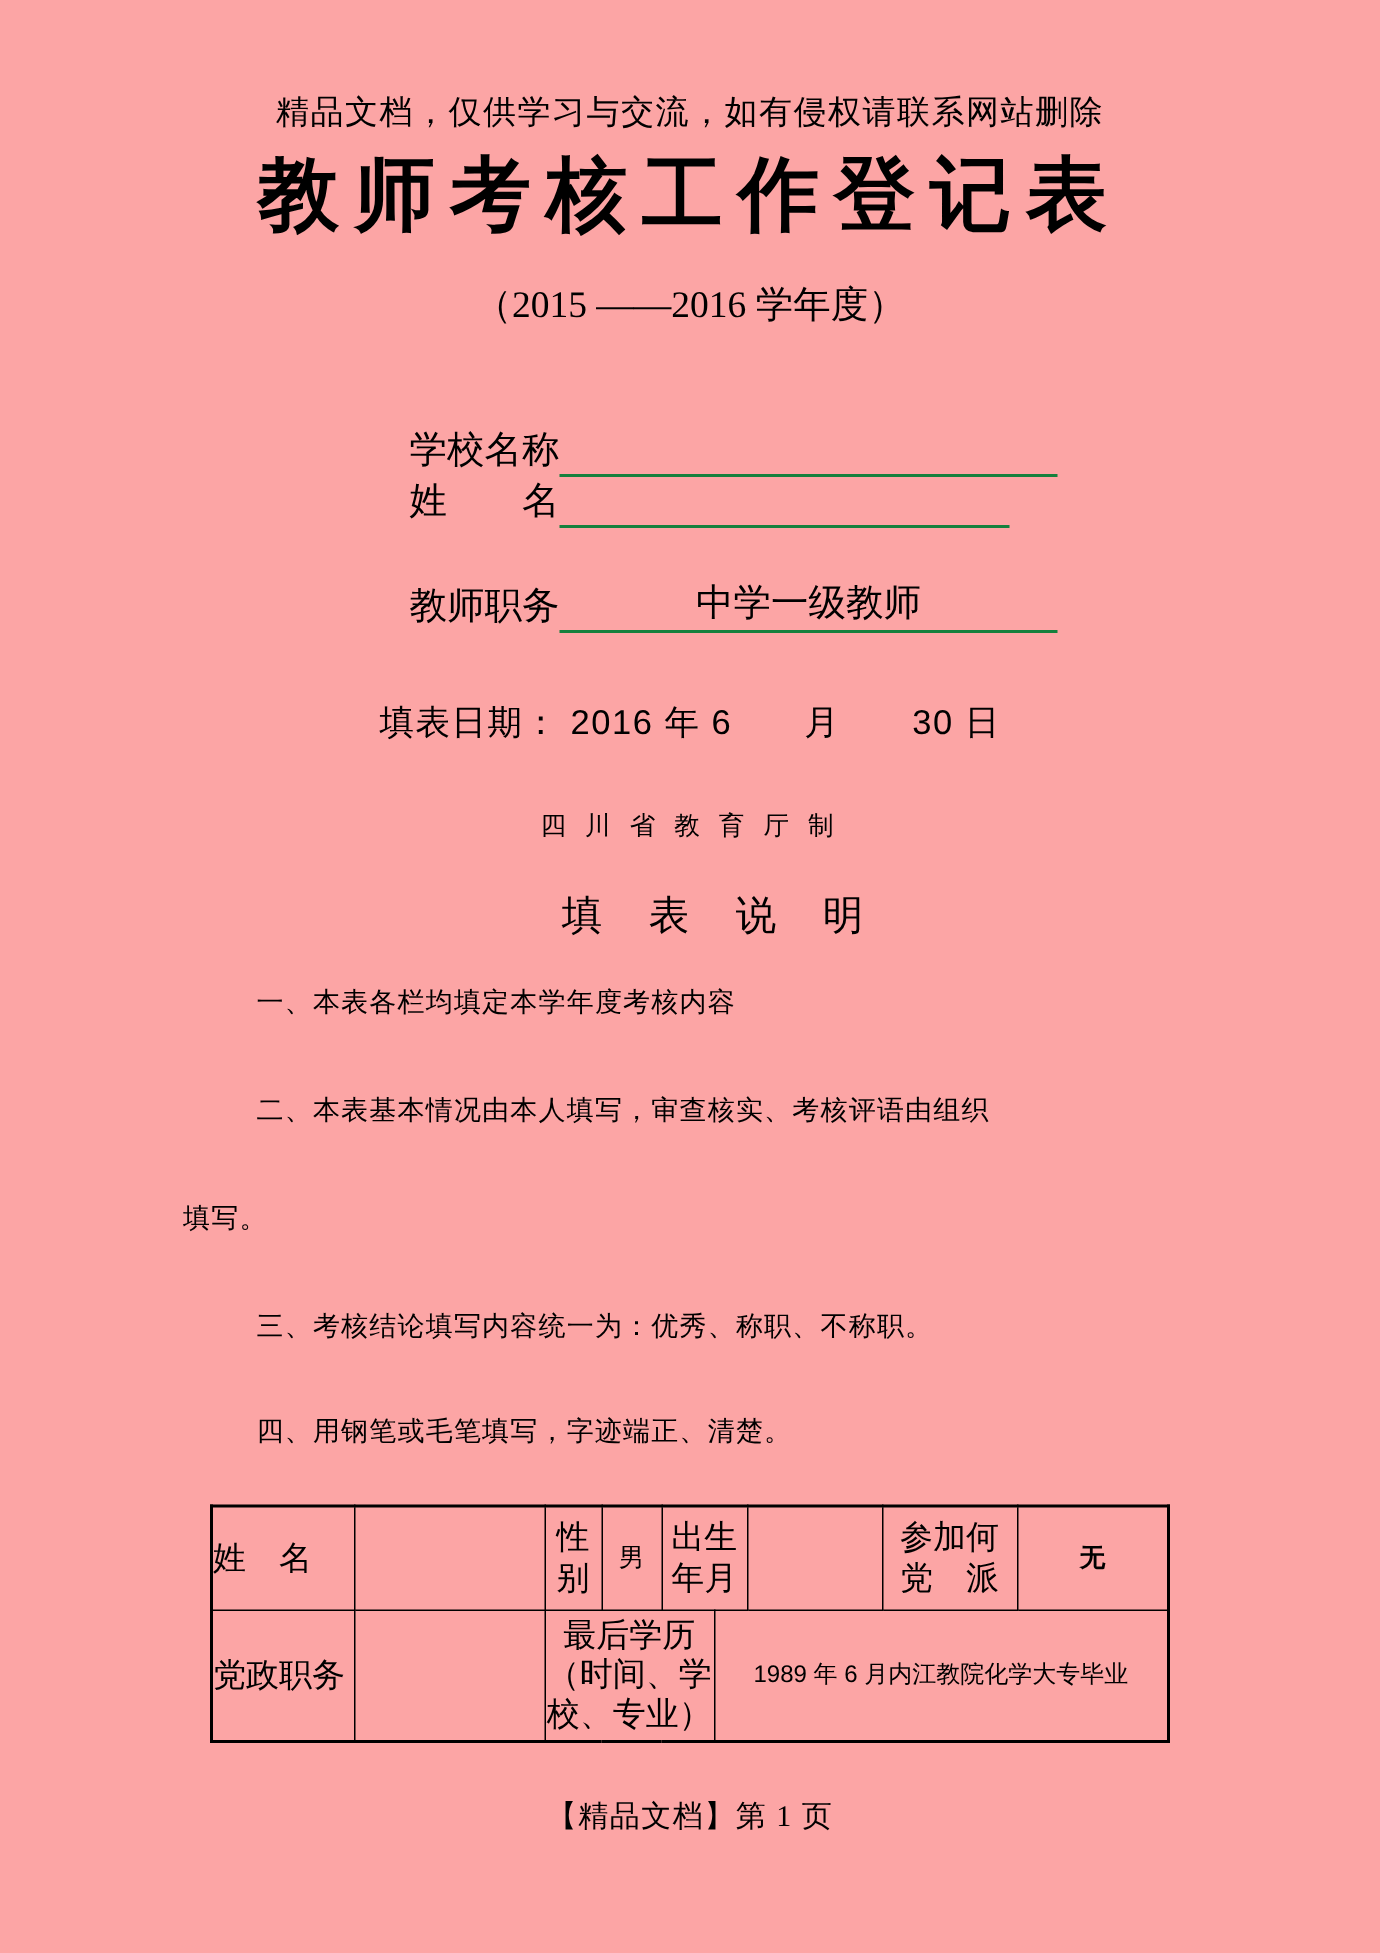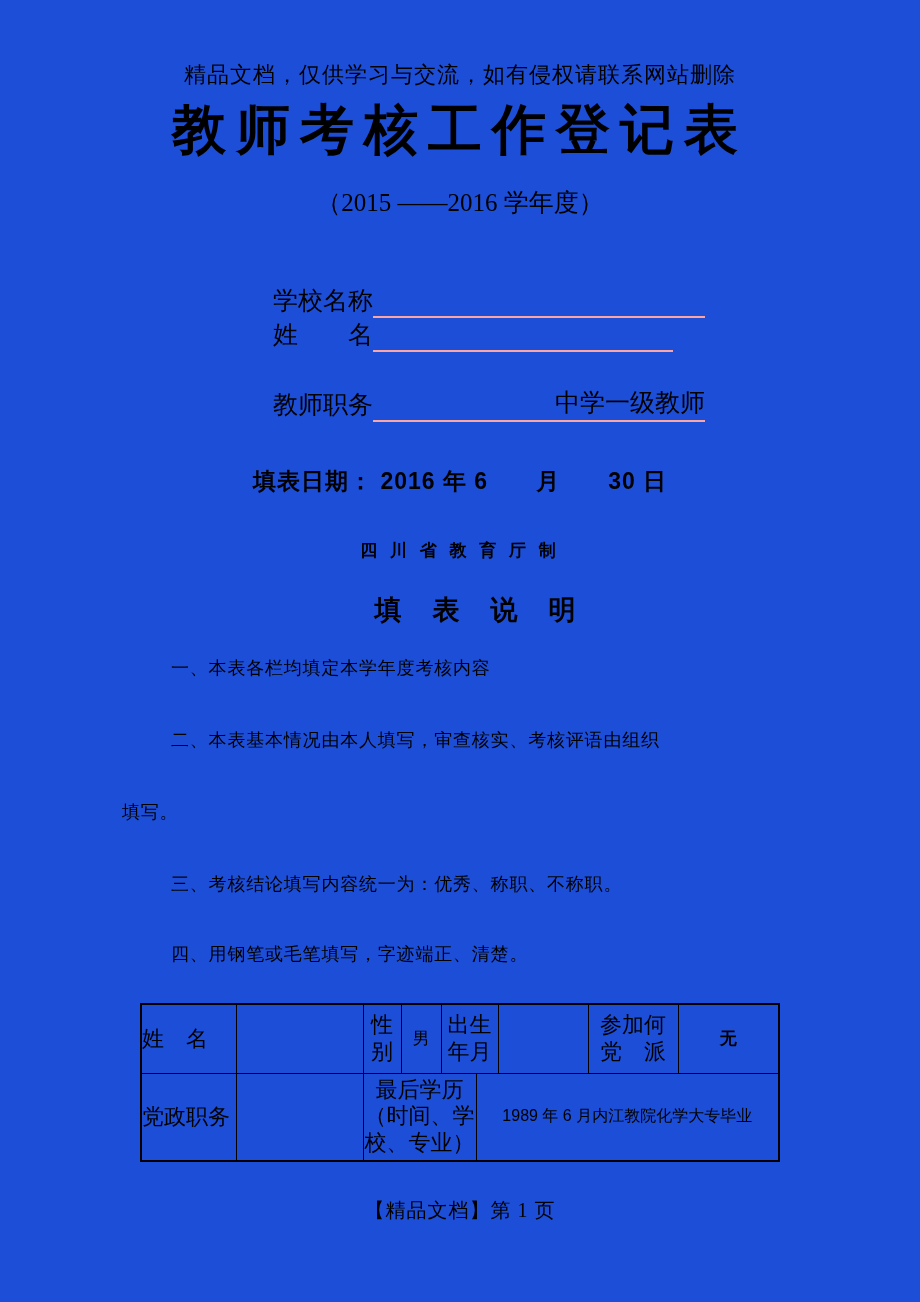--- a/index.html
+++ b/index.html
@@ -1,20 +1,20 @@
 <!DOCTYPE html>
 <html><head>
 <meta charset="utf-8">
 <style>
   html, body { margin: 0; padding: 0; background: #ffffff; }
   .page {
     position: relative;
     width: 920px;
     height: 1302px;
-    background: #1d4ed8;
+    background: #fca5a5;
     color: #000000;
     overflow: hidden;
     font-family: "Liberation Serif", "DejaVu Serif", serif;
   }
   .abs { position: absolute; }
   .center-block { left: 0; width: 920px; text-align: center; }
 
   .disclaimer {
     top: 60px;
     font-size: 22px;
@@ -35,33 +35,33 @@
   .field-row {
     left: 273px;
     display: flex;
     align-items: flex-end;
     font-size: 25px;
     line-height: 34px;
   }
   .field-row .field-label { white-space: pre; }
   .field-line {
     display: inline-block;
-    border-bottom: 2px solid #fca5a5;
+    border-bottom: 2px solid #15803d;
     height: 34px;
-    text-align: right;
+    text-align: center;
     white-space: nowrap;
   }
   .fr-school { top: 246px; margin-top: 36px; }
   .fr-name   { top: 316px; }
   .fr-pos    { top: 386px; }
   .line-school { width: 332px; }
   .line-name   { width: 300px; }
   .line-pos    { width: 332px; }
 
-  .sans-bold { font-family: "Liberation Sans", "DejaVu Sans", sans-serif; font-weight: bold; text-align: center; }
+  .sans-bold { font-family: "Liberation Sans", "DejaVu Sans", sans-serif; font-weight: normal; text-align: center; }
 
   .fill-date {
     top: 466px;
     left: 253px;
     font-size: 23px;
     letter-spacing: 1px;
     white-space: pre;
   }
   .issuer {
     top: 539px;

